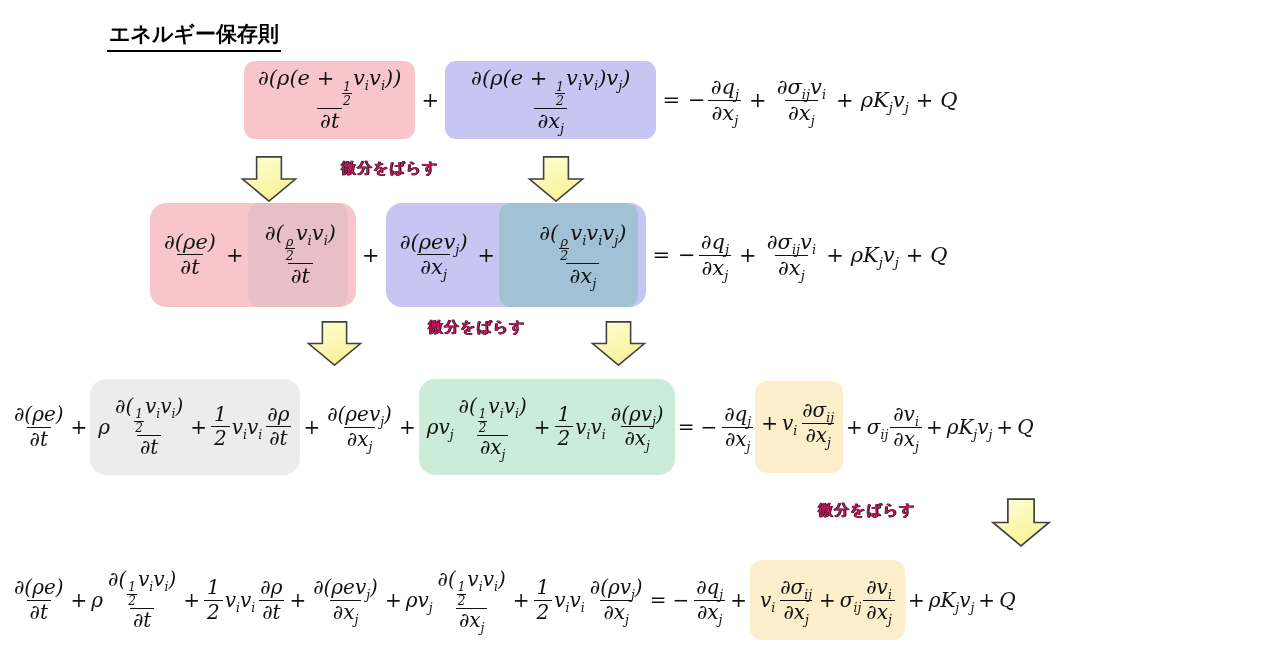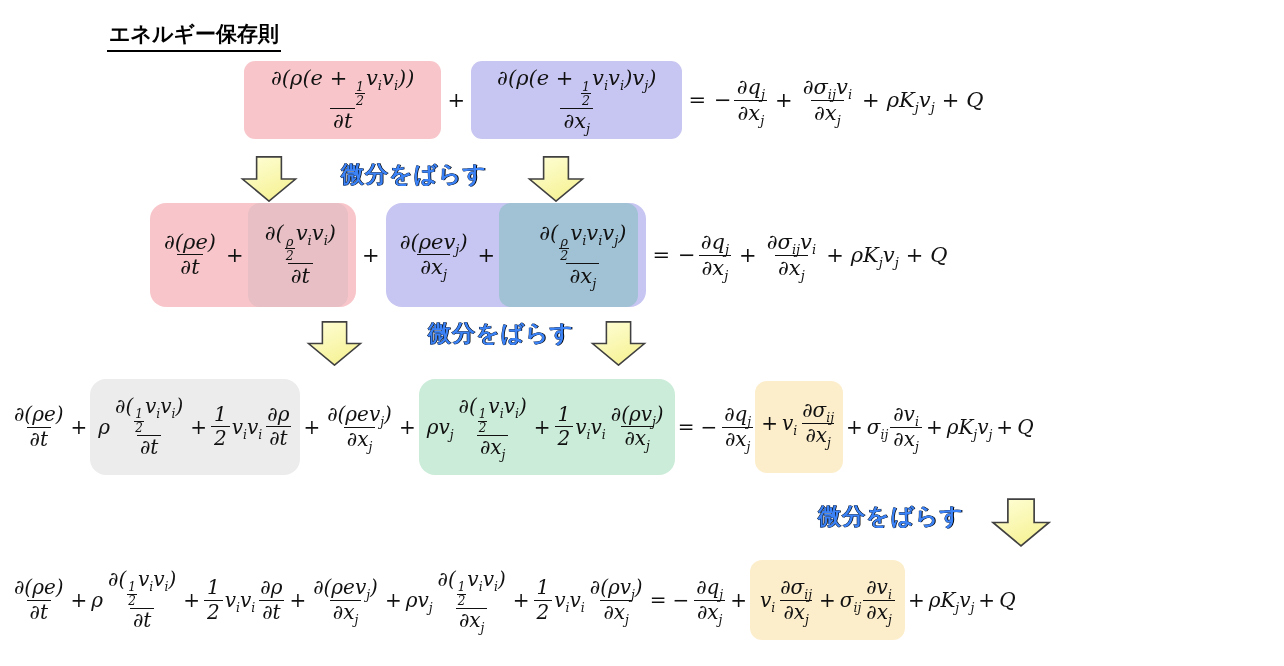--- a/index.html
+++ b/index.html
@@ -6,21 +6,21 @@
   .stage{position:relative;width:1284px;height:666px;overflow:hidden;
          font-family:"DejaVu Serif",serif;color:#111;border-radius:19px;}
 
   
   .title{position:absolute;left:107px;top:20px;
          font-family:"DejaVu Sans",sans-serif;font-weight:bold;font-size:21px;
          color:#000;border-bottom:2.5px solid #000;padding:0 2px 2px 2px;}
 
   
   .tlabel{position:absolute;font-family:"DejaVu Sans",sans-serif;font-weight:bold;
-          font-size:23px;color:#3b82f6;letter-spacing:1px;
+          font-size:15px;color:#be185d;letter-spacing:1px;
           text-shadow:0.8px 0 0 #000, -0.4px 0 0 #000;}
   .l1{left:341px;top:159px;}
   .l2{left:428px;top:318px;}
   .l3{left:818px;top:501px;}
 
   
   .arrow{position:absolute;}
   .arrow polygon{fill:url(#agrad);stroke:var(--arrow-stroke);stroke-width:1.8;stroke-linejoin:miter;}
   #agrad .s0{stop-color:var(--arrow-fill-light);}
   #agrad .s1{stop-color:var(--arrow-fill);}
@@ -47,21 +47,21 @@
         text-align:center;line-height:1.18;margin:0 1px;}
   .num,.den{padding:0 3px;}
   .den{border-top:1.6px solid #111;}
   sub{font-size:0.62em;line-height:0;}
   .mf{display:inline-flex;flex-direction:column;align-items:center;
       font-size:0.6em;line-height:1.08;vertical-align:-0.45em;margin:0 1px;}
   .mfd{border-top:1px solid #111;padding:0 1px;}
 
   
   .hl{display:inline-flex;align-items:center;}
-  #eq1 .hl-pink{background:var(--pink);padding:5px 23px;border-radius:11px;}
+  #eq1 .hl-pink{background:var(--pink);padding:5px 10px;border-radius:11px;}
   #eq1 .hl-purple{background:var(--purple);padding:5px 22px;border-radius:11px;}
 
   #eq2 .hl-pink{background:var(--pink);padding:18px 10px;border-radius:16px;}
   #eq2 .hl-purple{background:var(--purple);padding:18px 10px;border-radius:16px;}
   #eq2 .hl-pink-gray,#eq2 .hl-purple-green{position:relative;margin:-18px -2px;
         padding:18px 8px;border-radius:12px;}
   #eq2 .hl-pink-gray{background:var(--blend-pink-gray);padding-left:13px;}
   #eq2 .hl-purple-green{background:var(--blend-purple-green);padding-left:36px;}
   #eq2 .hl-pink-gray::after,#eq2 .hl-purple-green::after{content:"";position:absolute;
         top:-12px;bottom:-12px;left:-5px;right:-22px;border-radius:16px;z-index:-1;}

